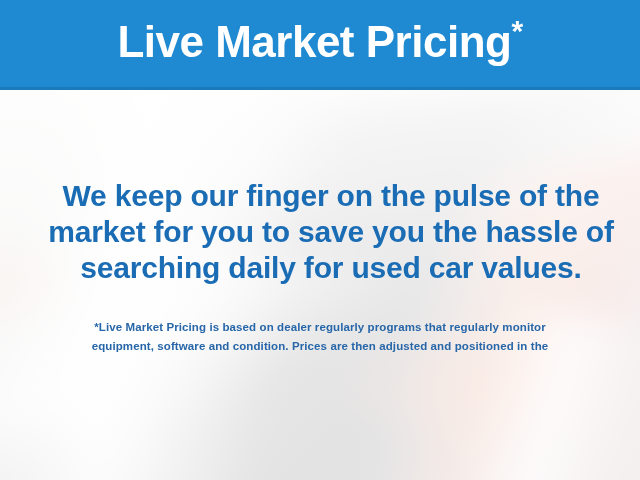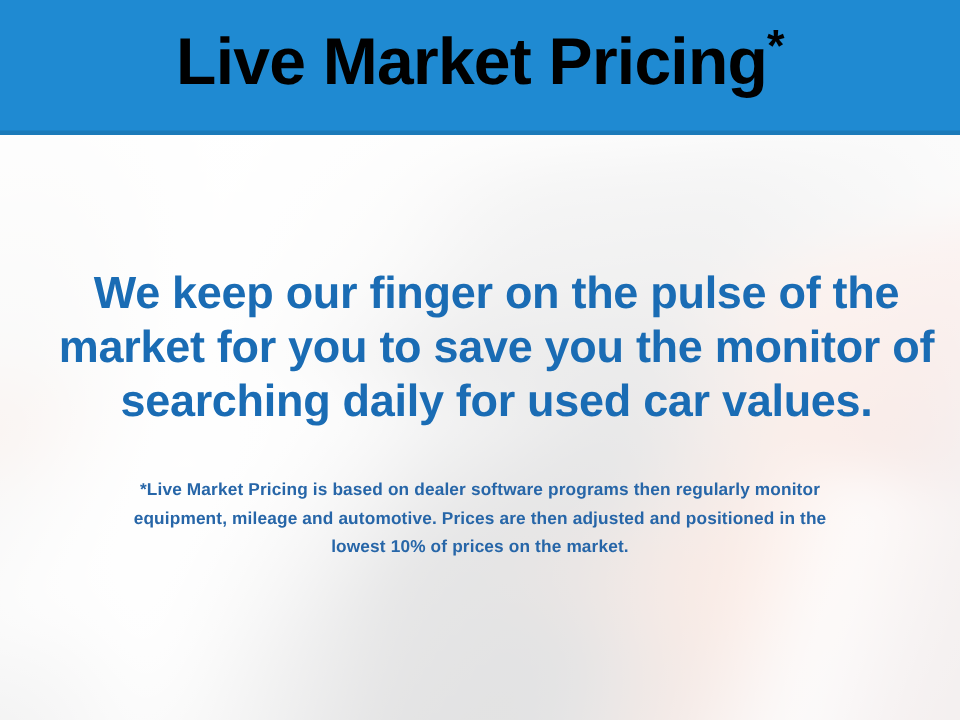--- a/index.html
+++ b/index.html
@@ -124,21 +124,21 @@
     width: 640px;
     height: 90px;
     background: #1f8ad2;
     border-bottom: 3px solid #1b7ab9;
     box-sizing: border-box;
     display: flex;
     align-items: center;
     justify-content: center;
   }
   .header-title {
-    color: #000000;
+    color: #ffffff;
     font-size: 44px;
     font-weight: bold;
     letter-spacing: -0.5px;
     line-height: 1;
     white-space: nowrap;
     text-align: center;
     margin: 0;
     padding-bottom: 3px;
   }
   .header-title .asterisk {
@@ -206,23 +206,22 @@
   </div>
 
   <div class="wash"></div>
 
   <div class="header-banner">
     <h1 class="header-title"><span>Live Market Pricing</span><span class="asterisk">*</span></h1>
   </div>
 
   <div class="headline">
     <span class="hl-line">We keep our finger on the pulse of the</span>
-    <span class="hl-line">market for you to save you the monitor of</span>
+    <span class="hl-line">market for you to save you the hassle of</span>
     <span class="hl-line">searching daily for used car values.</span>
   </div>
 
   <div class="fineprint">
-    <span class="fp-line">*Live Market Pricing is based on dealer software programs then regularly monitor</span>
-    <span class="fp-line">equipment, mileage and automotive. Prices are then adjusted and positioned in the</span>
-    <span class="fp-line">lowest 10% of prices on the market.</span>
+    <span class="fp-line">*Live Market Pricing is based on dealer regularly programs that regularly monitor</span>
+    <span class="fp-line">equipment, software and condition. Prices are then adjusted and positioned in the</span>
   </div>
 
 </div>
 
 </body></html>

